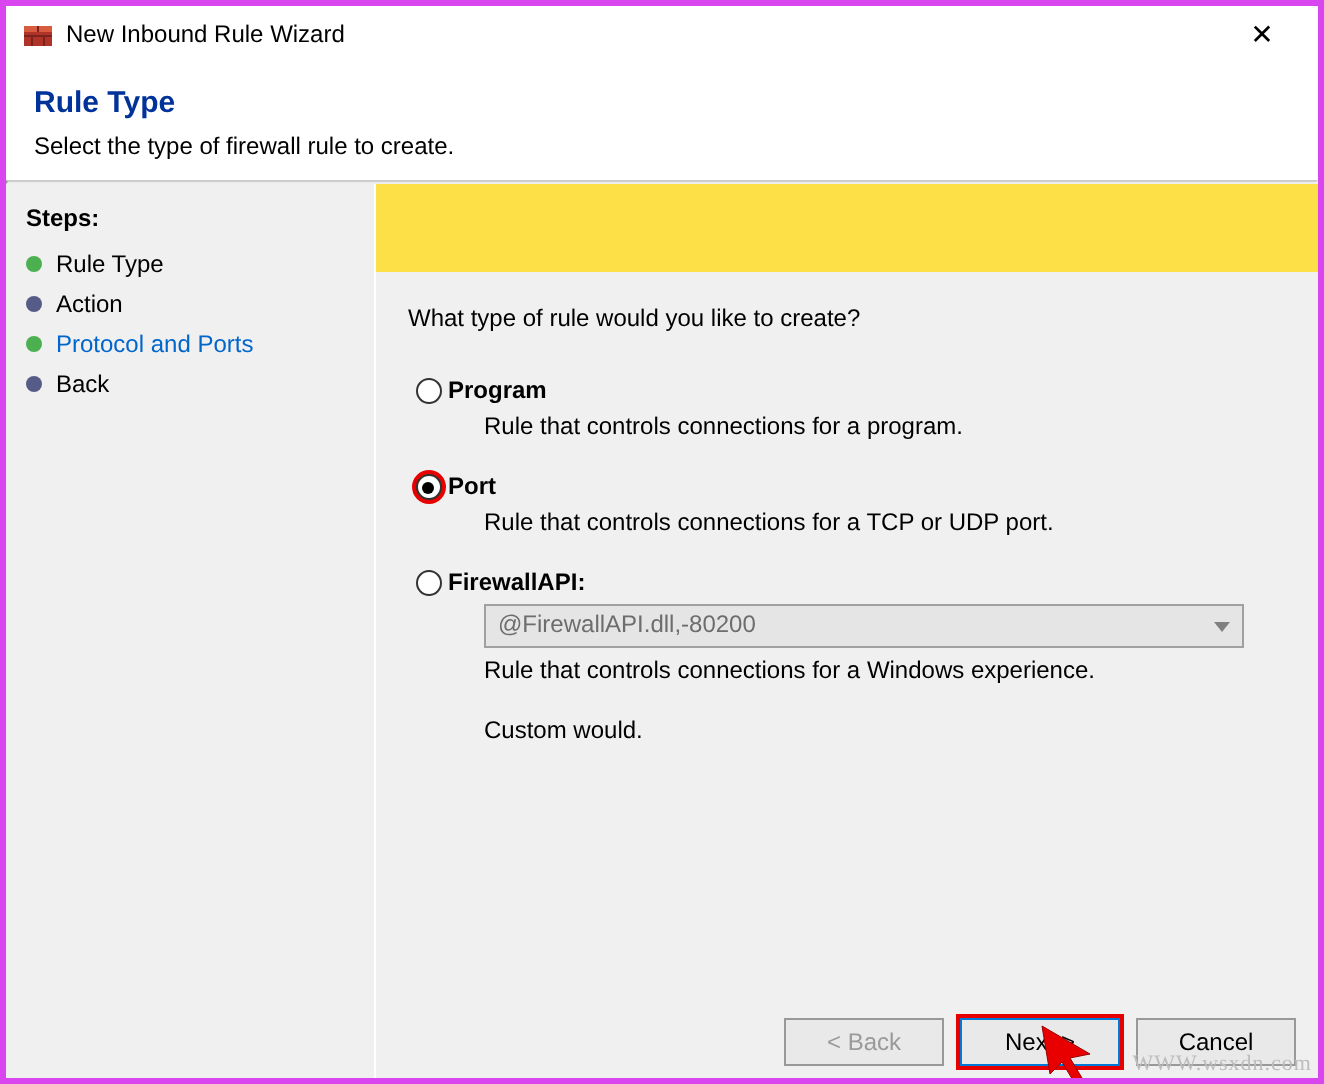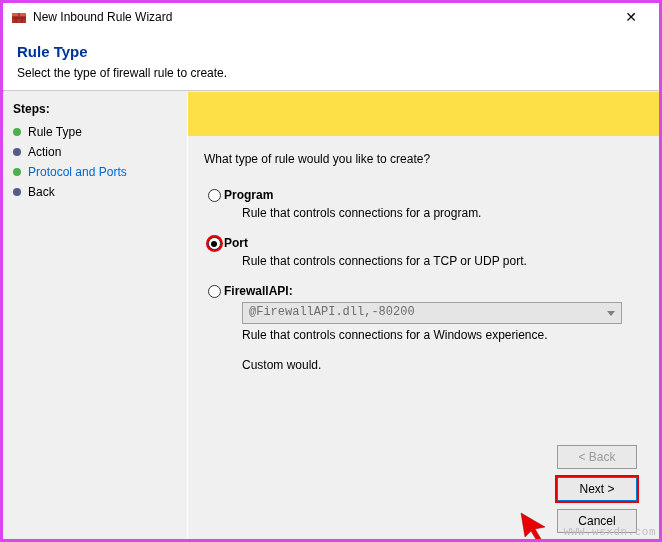--- a/index.html
+++ b/index.html
@@ -34,30 +34,30 @@
   .step.current .label { color:#0066cc; }
   .content { flex:1; background:#f0f0f0; padding:16px 32px 10px 16px; position:relative; overflow:hidden;margin-top:44px; }
   .prompt { margin-bottom:22px; font-size:12px; }
   .opt { display:flex; align-items:flex-start; margin-bottom:4px; }
   .opt .radio-wrap { width:20px; display:flex; justify-content:center; padding-top:1px; }
   .radio { width:13px; height:13px; border:1px solid #333; border-radius:50%; background:#fff; display:flex; align-items:center; justify-content:center; }
   .radio.selected::after { content:""; width:6px; height:6px; background:#000; border-radius:50%; }
   .radio.highlight { box-shadow:0 0 0 2px #e80000; }
   .opt-label { font-weight:bold; font-size:12px; }
   .opt-desc { margin:2px 0 16px 38px; font-size:12px; color:#000; }
-  .predef-box { margin:4px 0 4px 38px;font-family:Liberation Mono, monospace; }
+  .predef-box { margin:4px 0 4px 38px; }
   .combo { width:380px; height:22px; border:1px solid #a0a0a0; background:#e5e5e5; color:#6d6d6d; padding:2px 20px 2px 6px; font-size:12px; position:relative; }
   .combo::after { content:""; position:absolute; right:6px; top:8px; width:0; height:0; border-left:4px solid transparent; border-right:4px solid transparent; border-top:5px solid #808080; }
-  .btnrow { position:absolute; bottom:6px; right:22px; display:flex; gap:8px;flex-direction:column; }
+  .btnrow { position:absolute; bottom:6px; right:11px; display:flex; gap:8px; }
   .btn { width:80px; height:24px; font-size:12px; border:1px solid #999; background:#e9e9e9; display:flex; align-items:center; justify-content:center; }
   .btn.default { border:1px solid #0078d7; background:#e9e9e9; box-shadow:inset 0 0 0 1px #8cc5f5; }
   .btn.disabled { color:#9a9a9a; }
   .btn.highlight { box-shadow:0 0 0 2px #e80000; }
   .cursor-arrow { position:absolute; bottom:-4px; right:108px; pointer-events:none; }
-  .watermark { position:absolute; bottom:4px; right:6px; font-size:11px; color:#bdbdbd; font-family:Liberation Mono, monospace; letter-spacing:0.5px; }
+  .watermark { position:absolute; bottom:4px; right:6px; font-size:11px; color:#bdbdbd; font-family:Liberation Serif, serif; letter-spacing:0.5px; }
 </style>
 </head>
 <body>
 
 <div class="window">
 
   <div class="titlebar">
     <span class="icon">
       <svg width="16" height="16" viewBox="0 0 16 16">
         <rect x="1" y="4" width="14" height="10" fill="#b0332a"></rect>

